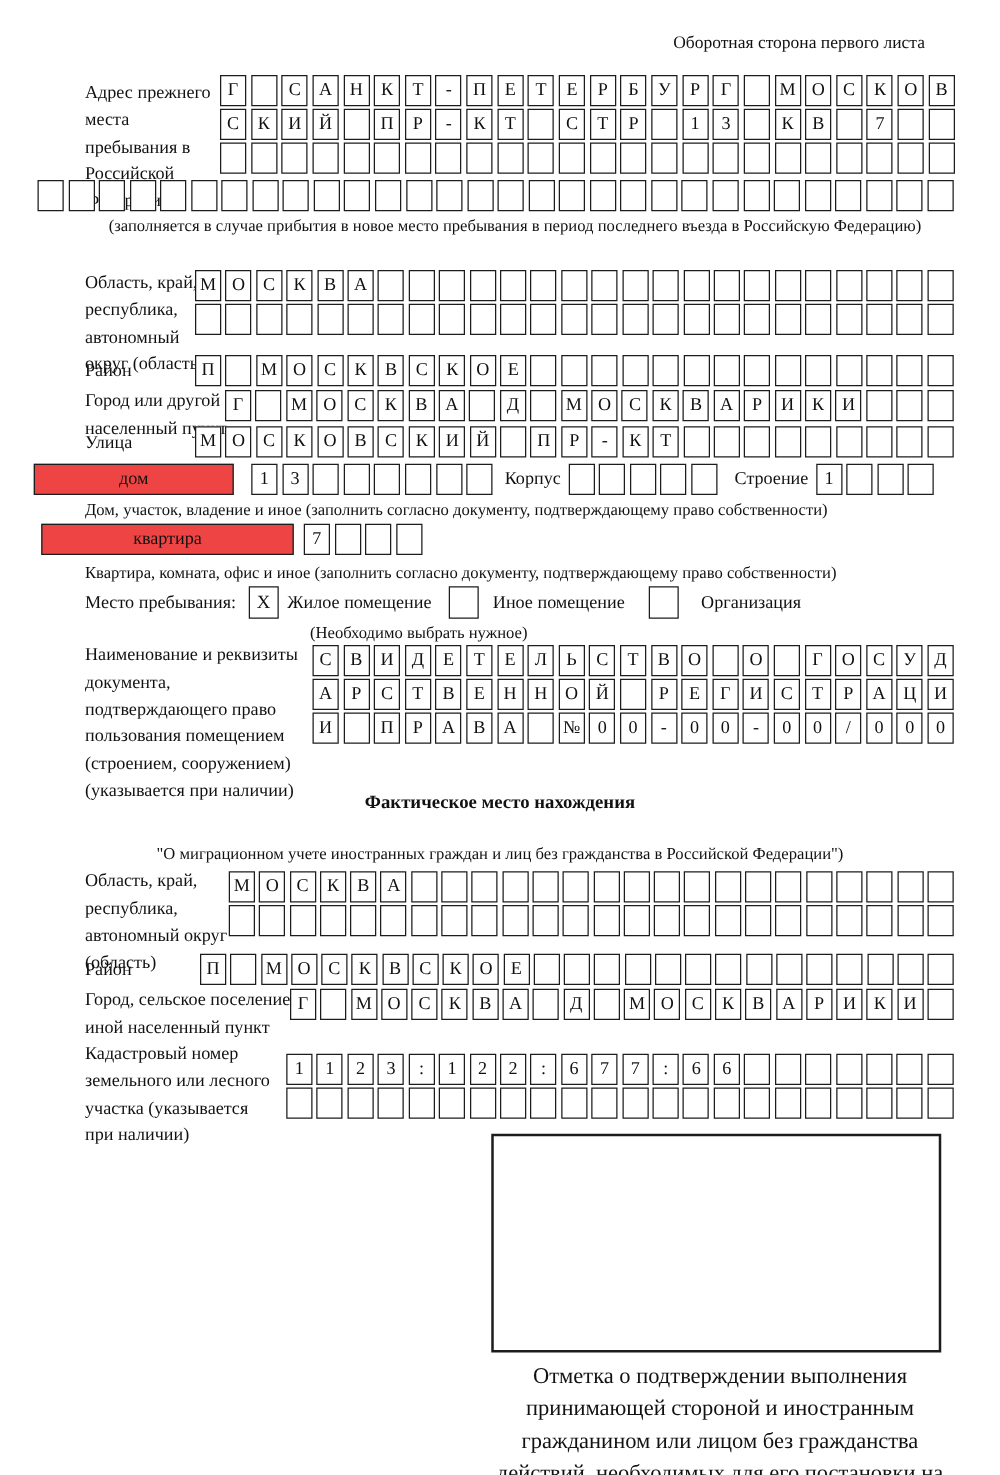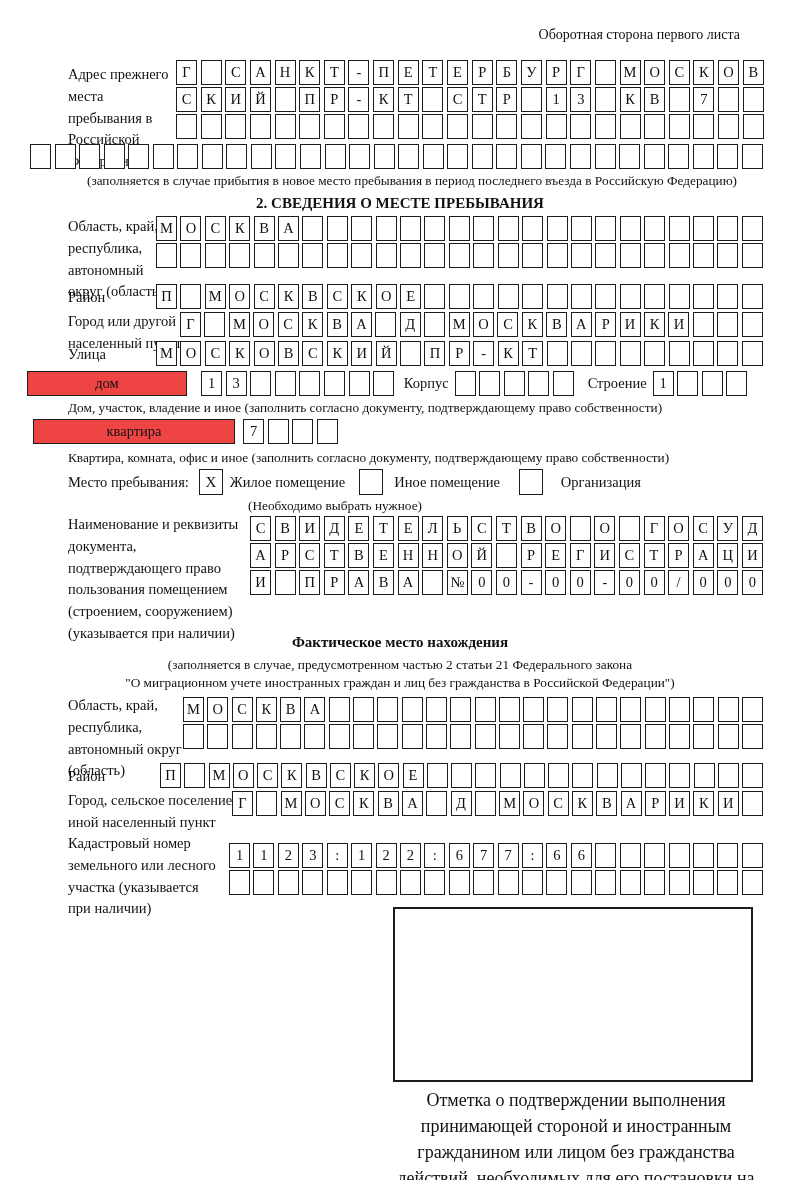--- a/index.html
+++ b/index.html
@@ -151,21 +151,20 @@
       <span class="cbox"></span>
       <span class="cbox"></span>
       <span class="cbox"></span>
       <span class="cbox"></span>
       <span class="cbox"></span>
       <span class="cbox"></span>
     </div>
 
   <div class="abs cap center" style="left:0;top:173px;width:800px;padding-left:12px;">(заполняется в случае прибытия в новое место пребывания в период последнего въезда в Российскую Федерацию)</div>
 
-  <div class="abs lbl bold center" style="left:0;top:192px;width:800px;font-size:15px;">2. СВЕДЕНИЯ О МЕСТЕ ПРЕБЫВАНИЯ</div>
 
   <div class="abs lbl" style="left:68px;top:216px;width:104px;">Область, край, республика, автономный округ (область)</div>
   <div class="abs" style="left:156px;top:216px;">
     <div class="boxrow" style="width:607px;">
         <span class="cbox">М</span>
         <span class="cbox">О</span>
         <span class="cbox">С</span>
         <span class="cbox">К</span>
         <span class="cbox">В</span>
         <span class="cbox">А</span>
@@ -423,21 +422,20 @@
         <span class="cbox">0</span>
         <span class="cbox">0</span>
         <span class="cbox">/</span>
         <span class="cbox">0</span>
         <span class="cbox">0</span>
         <span class="cbox">0</span>
       </div>
   </div>
 
   <div class="abs lbl bold center" style="left:0;top:631px;width:800px;font-size:15px;">Фактическое место нахождения</div>
-  <div class="abs cap center" style="left:0;top:657px;width:800px;">(заполняется в случае, предусмотренном частью 2 статьи 21 Федерального закона</div>
   <div class="abs cap center" style="left:0;top:675px;width:800px;">"О миграционном учете иностранных граждан и лиц без гражданства в Российской Федерации")</div>
 
   <div class="abs lbl" style="left:68px;top:695px;width:122px;">Область, край, республика, автономный округ (область)</div>
   <div class="abs" style="left:183px;top:697px;">
     <div class="boxrow" style="width:580px;">
         <span class="cbox">М</span>
         <span class="cbox">О</span>
         <span class="cbox">С</span>
         <span class="cbox">К</span>
         <span class="cbox">В</span>

